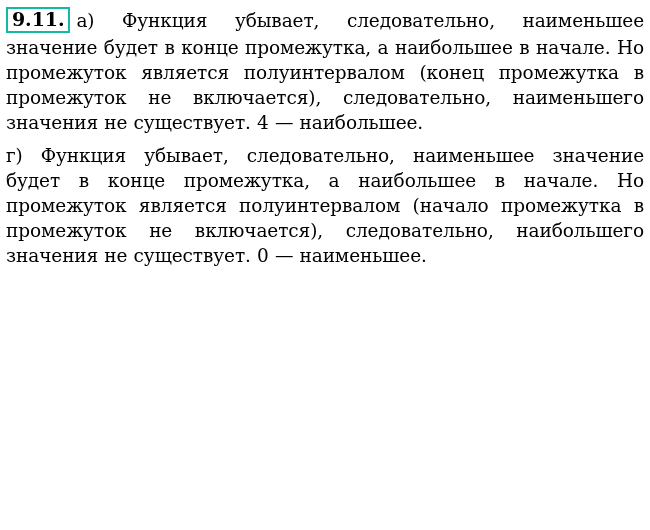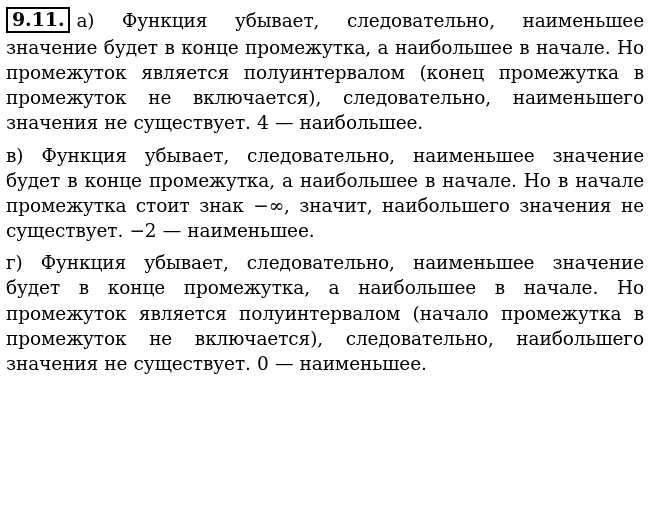--- a/index.html
+++ b/index.html
@@ -16,21 +16,21 @@
   .page {
     position: relative;
     width: 650px;
     height: 530px;
     background: #ffffff;
     box-sizing: border-box;
     padding: 8px 6px 0 6px;
   }
   .problem-number {
     display: inline-block;
-    border: 2px solid #000000;
+    border: 2px solid #14b8a6;
     padding: 1px 4px 2px 4px;
     font-weight: bold;
     font-size: 19px;
     line-height: 1;
     vertical-align: middle;
     margin-right: 6px;
     position: relative;
     top: -2px;
     font-family: "DejaVu Serif", serif;
   }
@@ -57,21 +57,18 @@
 </head>
 <body>
 
 <div class="page">
 
   <p class="para first">
     <span class="problem-number">9.11.</span><span class="label">а)</span> <span>Функция убывает, следовательно, наименьшее значение будет в конце промежутка, а наибольшее в начале. Но промежуток является полуинтервалом (конец промежутка в промежуток не включается), следовательно, наименьшего значения не существует. 4 — наибольшее.</span>
   </p>
 
 
-  <p class="para spaced">
-    <span class="label">в)</span> <span>Функция убывает, следовательно, наименьшее значение будет в конце промежутка, а наибольшее в начале. Но в начале промежутка стоит знак −∞, значит, наибольшего значения не существует. −2 — наименьшее.</span>
-  </p>
 
   <p class="para spaced">
     <span class="label">г)</span> <span>Функция убывает, следовательно, наименьшее значение будет в конце промежутка, а наибольшее в начале. Но промежуток является полуинтервалом (начало промежутка в промежуток не включается), следовательно, наибольшего значения не существует. 0 — наименьшее.</span>
   </p>
 
 </div>
 
 </body></html>

